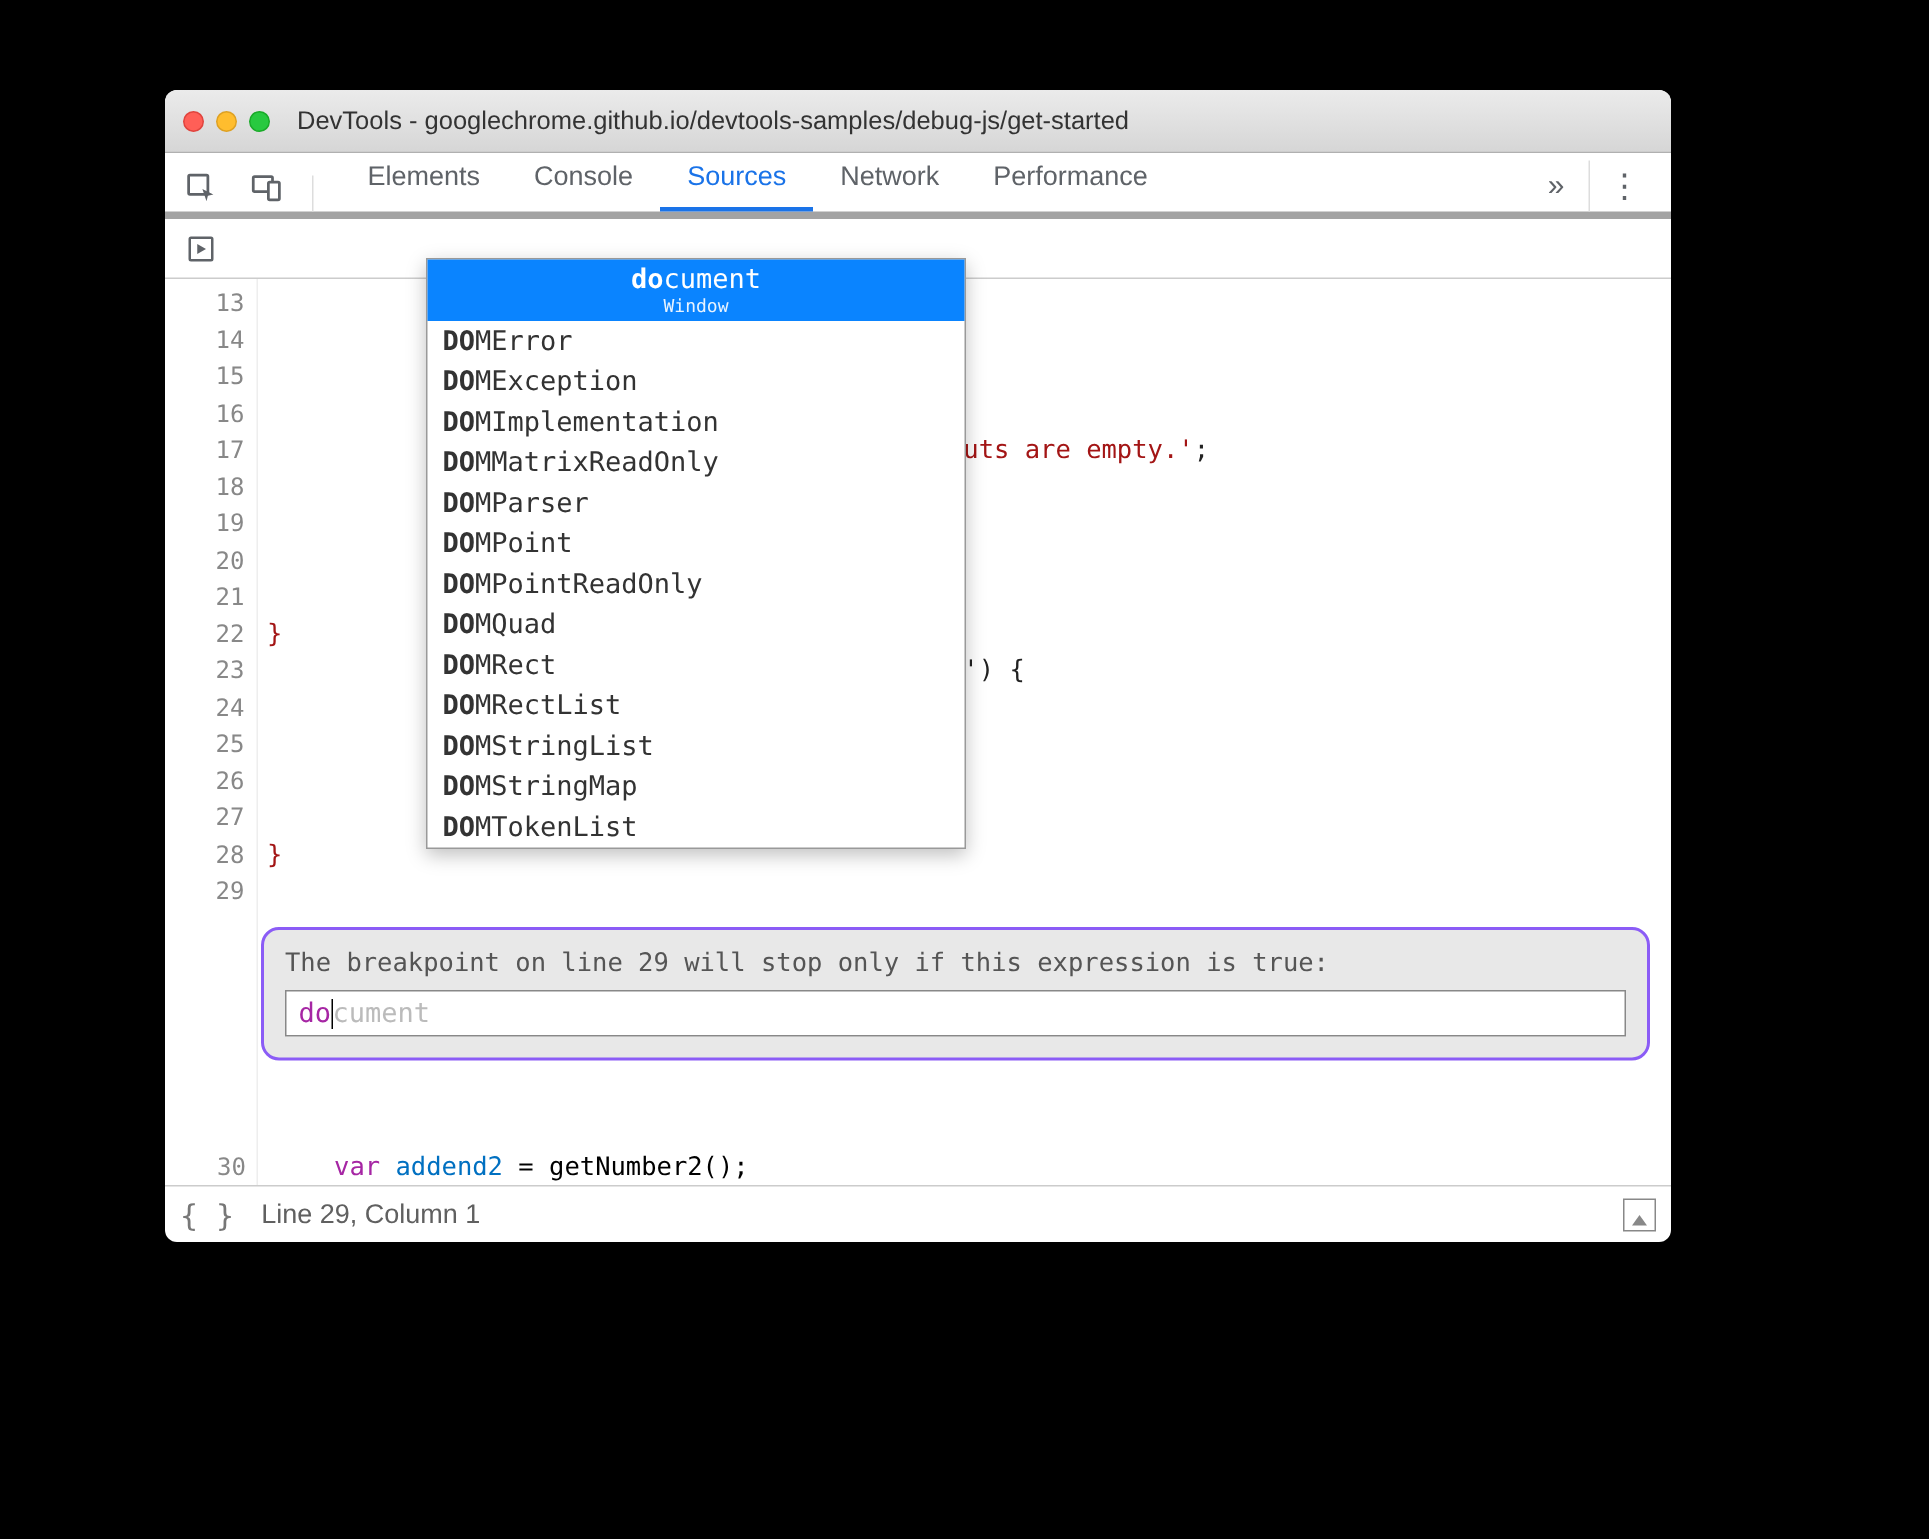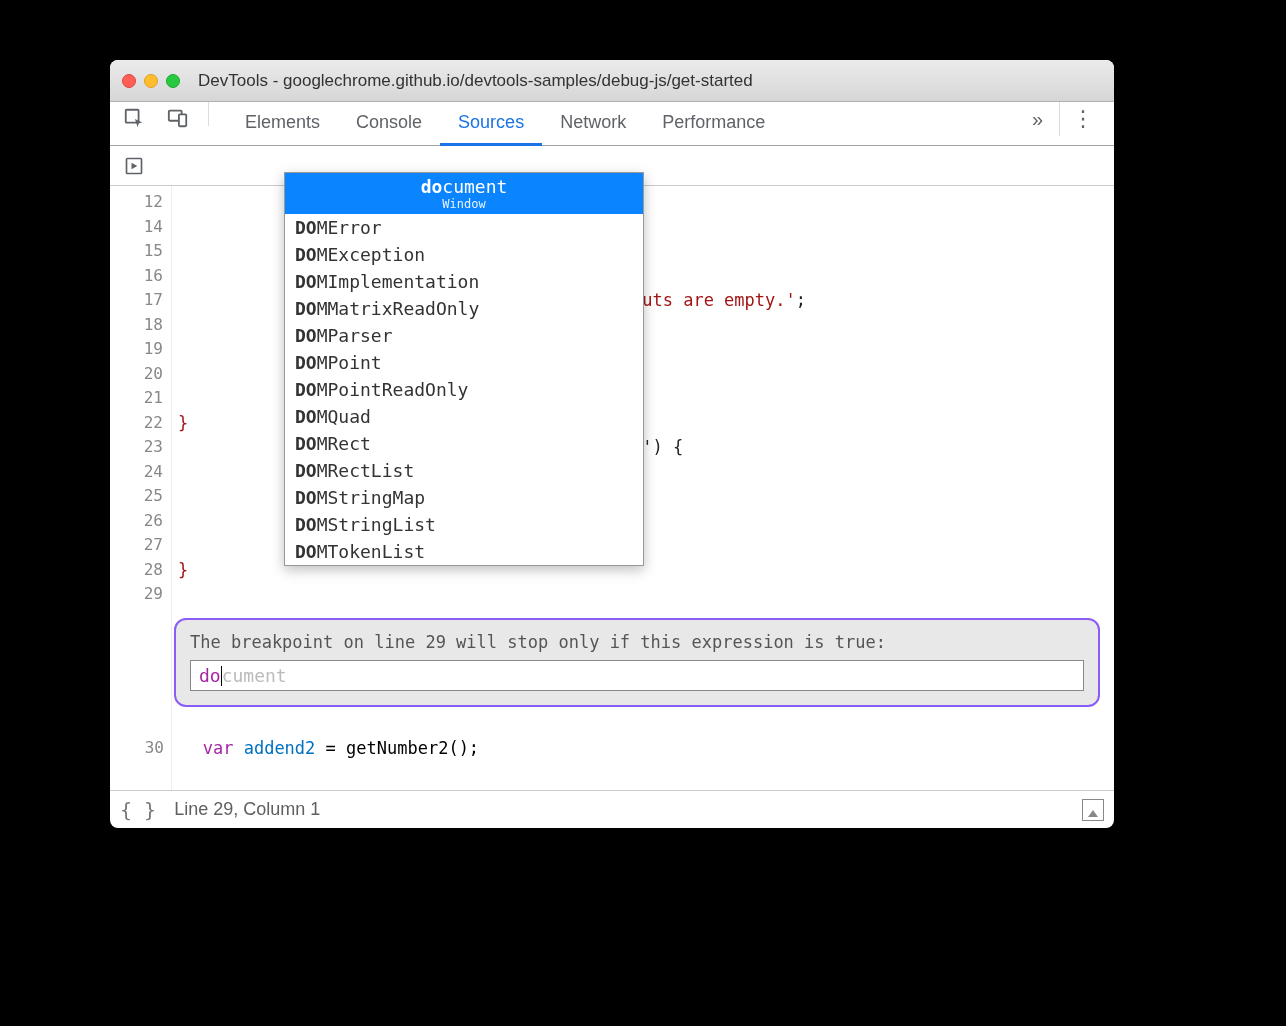--- a/index.html
+++ b/index.html
@@ -39,23 +39,23 @@
     .tl.green { background: #28c940; border: 1px solid #1aab29; }
     .window-title {
       color: #333;
       font-size: 17px;
       white-space: nowrap;
       overflow: hidden;
       text-overflow: ellipsis;
     }
     .tabbar {
       height: 44px;
-      border-bottom: 1px solid #a3a3a3;
-      display: flex;
-      align-items: flex-start;
+      border-bottom: 5px solid #a3a3a3;
+      display: flex;
+      align-items: flex-end;
       padding: 0 8px;
       gap: 12px;
     }
     .tool-icon {
       width: 32px;
       height: 32px;
       display: flex;
       align-items: center;
       justify-content: center;
       color: #5f6368;
@@ -256,21 +256,21 @@
       <svg width="20" height="20" viewBox="0 0 24 24" fill="none" stroke="#5f6368" stroke-width="2">
         <rect x="3" y="3" width="18" height="18" rx="1"></rect>
         <path d="M9 8 L16 12 L9 16 Z" fill="#5f6368" stroke="none"></path>
       </svg>
     </div>
   </div>
 
   <div class="editor-area">
     <div class="gutter" id="gutter">
         <div></div>
-        <div>12</div>
+        <div>13</div>
         <div>14</div>
         <div>15</div>
         <div>16</div>
         <div>17</div>
         <div>18</div>
         <div>19</div>
         <div>20</div>
         <div>21</div>
         <div>22</div>
         <div>23</div>
@@ -302,21 +302,21 @@
 
     <div class="breakpoint-box">
       <div class="bp-label">The breakpoint on line 29 will stop only if this expression is true:</div>
       <div class="bp-input-wrap">
         <span class="bp-typed">do</span>
           <span class="bp-caret"></span>
           <span class="bp-completion">cument</span>
       </div>
     </div>
 
-    <div style="position:absolute; left:0; top:550px; display:flex; width:100%;">
+    <div style="position:absolute; left:0; top:580px; display:flex; width:100%;gap:20px;">
       <div style="width:62px; text-align:right; padding-right:8px; color:#888; font-family:Menlo,monospace; font-size:16px; line-height:24.5px">30</div>
       <div class="line30">   <span class="c-keyword">var</span><span class="c-var"> addend2 </span><span>= </span><span>getNumber2();</span></div>
     </div>
   </div>
 
   <div class="statusbar">
     <span class="sb-braces">{ }</span>
     <span>Line 29, Column 1</span>
     <div class="sb-right"></div>
   </div>
@@ -350,22 +350,22 @@
       <div class="ac-item">
         <span><span class="ac-match">DO</span><span>MQuad</span></span>
       </div>
       <div class="ac-item">
         <span><span class="ac-match">DO</span><span>MRect</span></span>
       </div>
       <div class="ac-item">
         <span><span class="ac-match">DO</span><span>MRectList</span></span>
       </div>
       <div class="ac-item">
+        <span><span class="ac-match">DO</span><span>MStringList</span></span>
+      </div>
+      <div class="ac-item">
         <span><span class="ac-match">DO</span><span>MStringMap</span></span>
       </div>
       <div class="ac-item">
-        <span><span class="ac-match">DO</span><span>MStringList</span></span>
-      </div>
-      <div class="ac-item">
         <span><span class="ac-match">DO</span><span>MTokenList</span></span>
       </div>
     </div>
 </div>
 
 </body></html>

